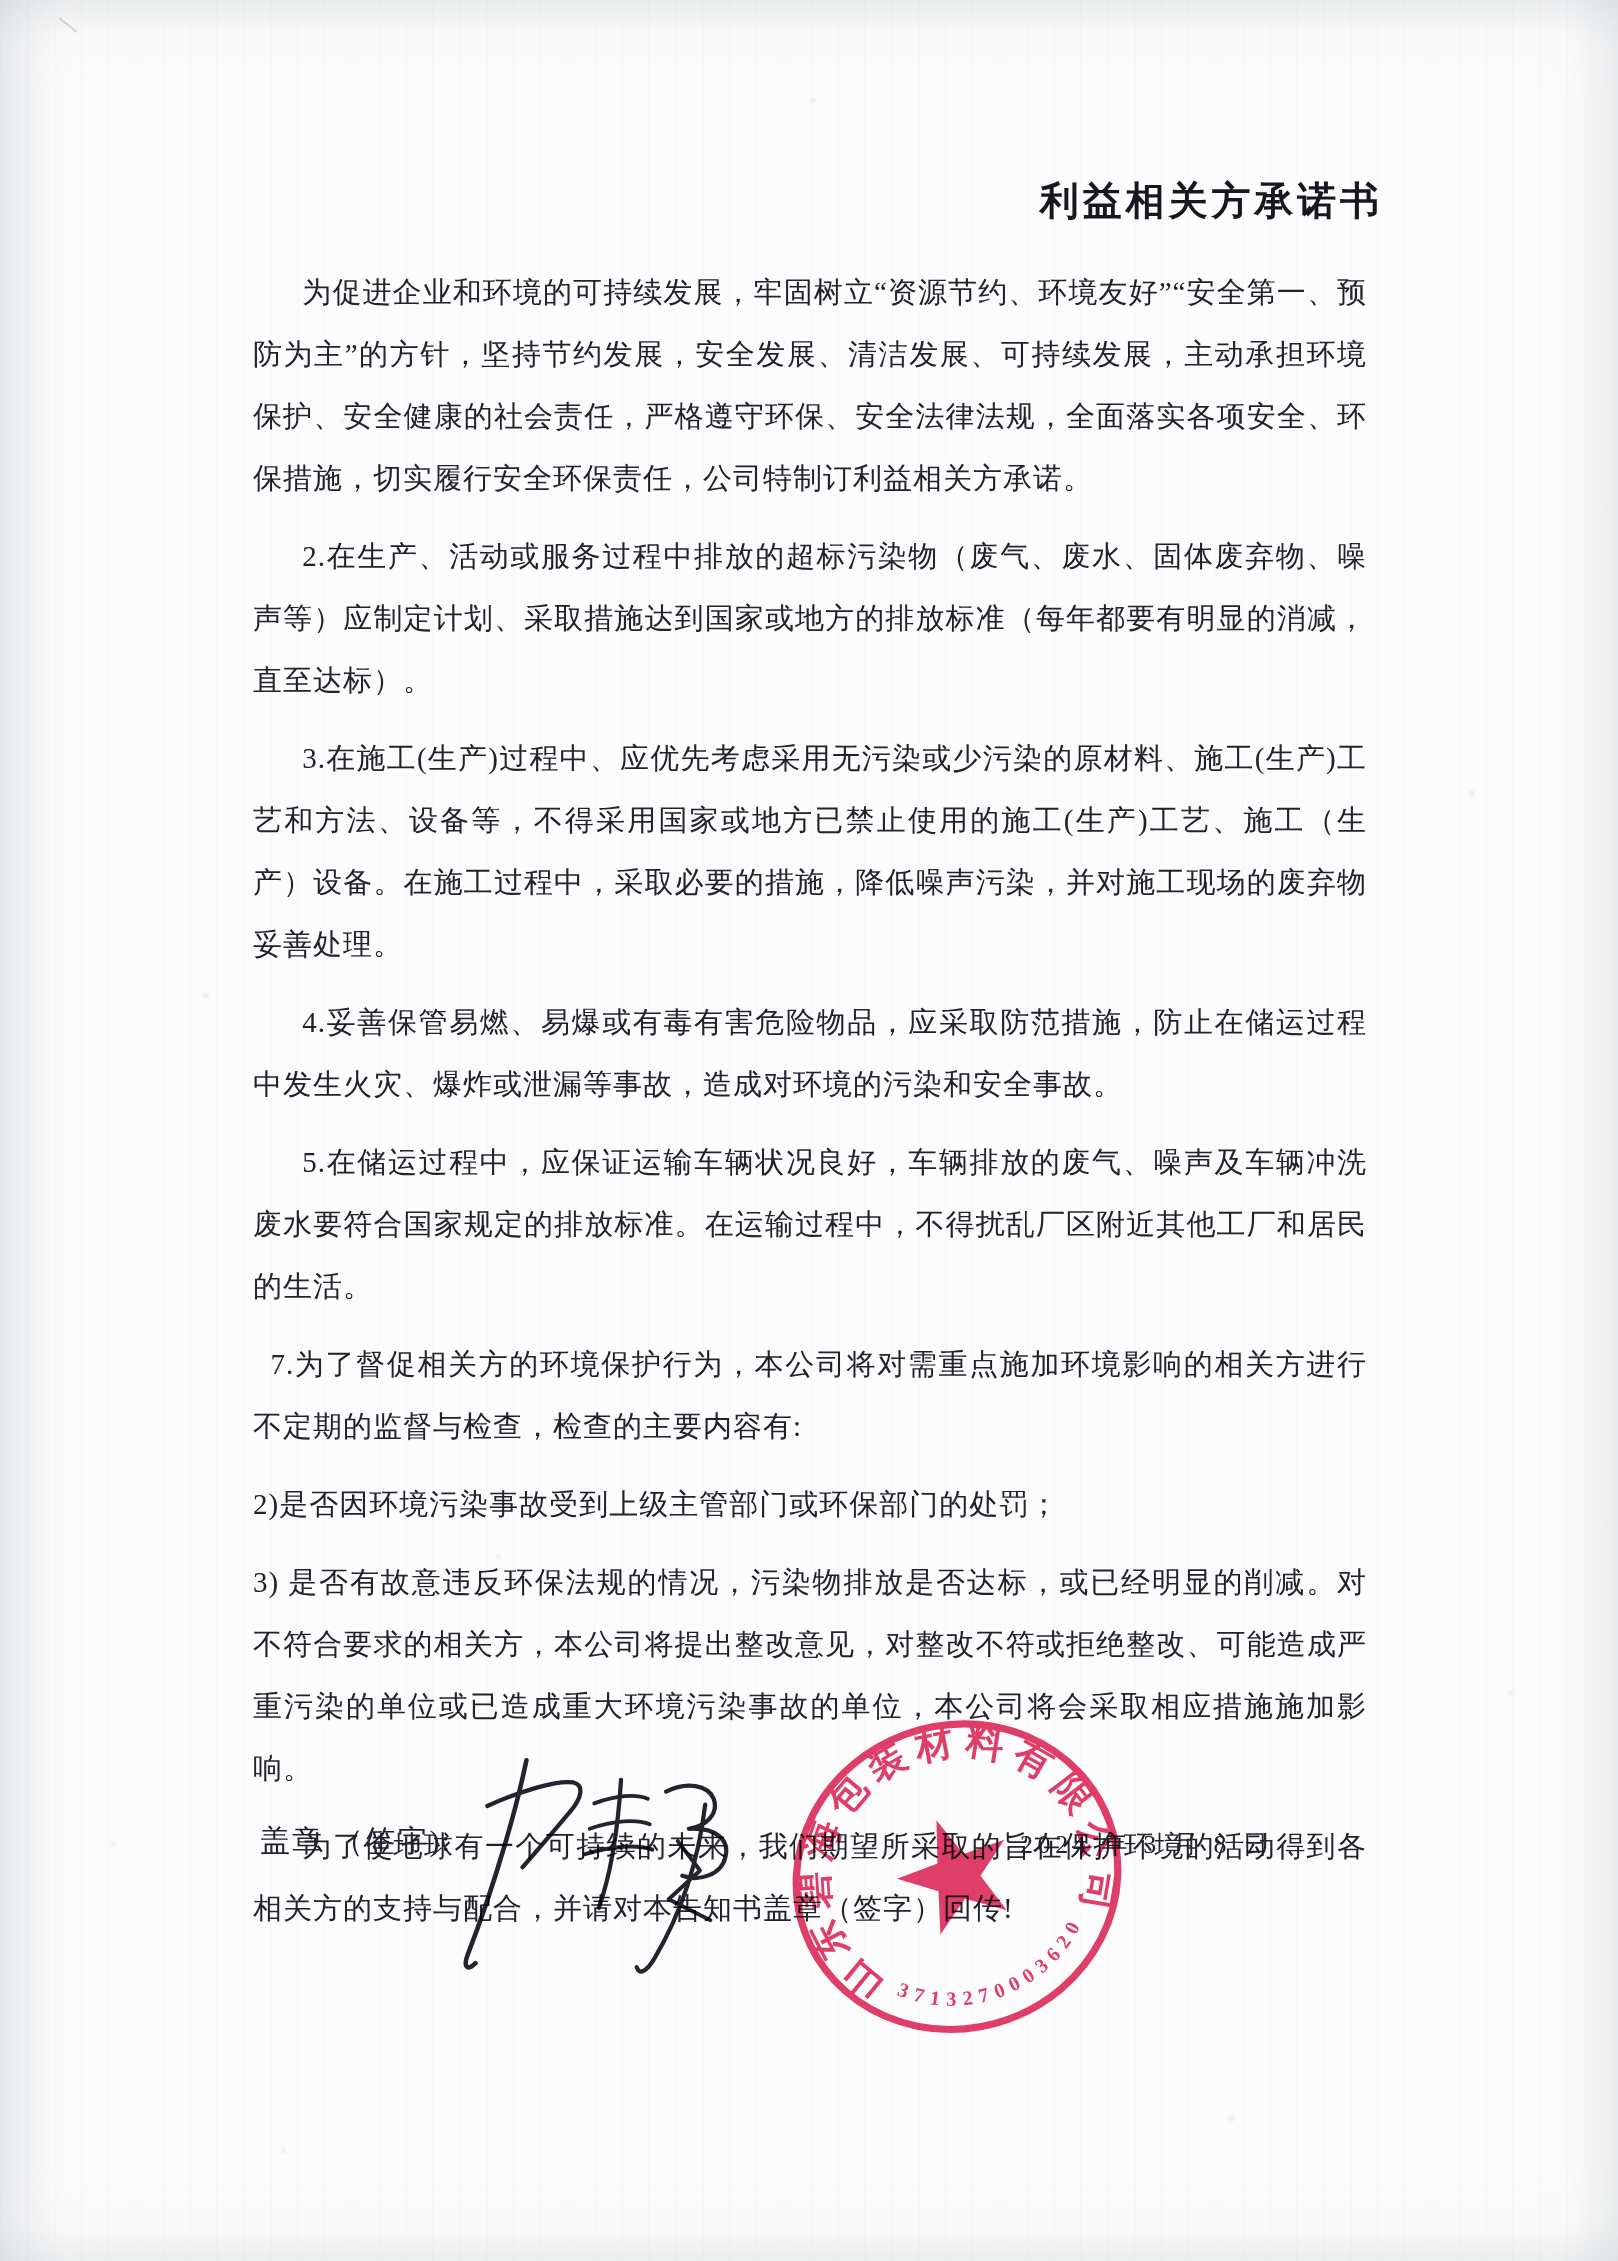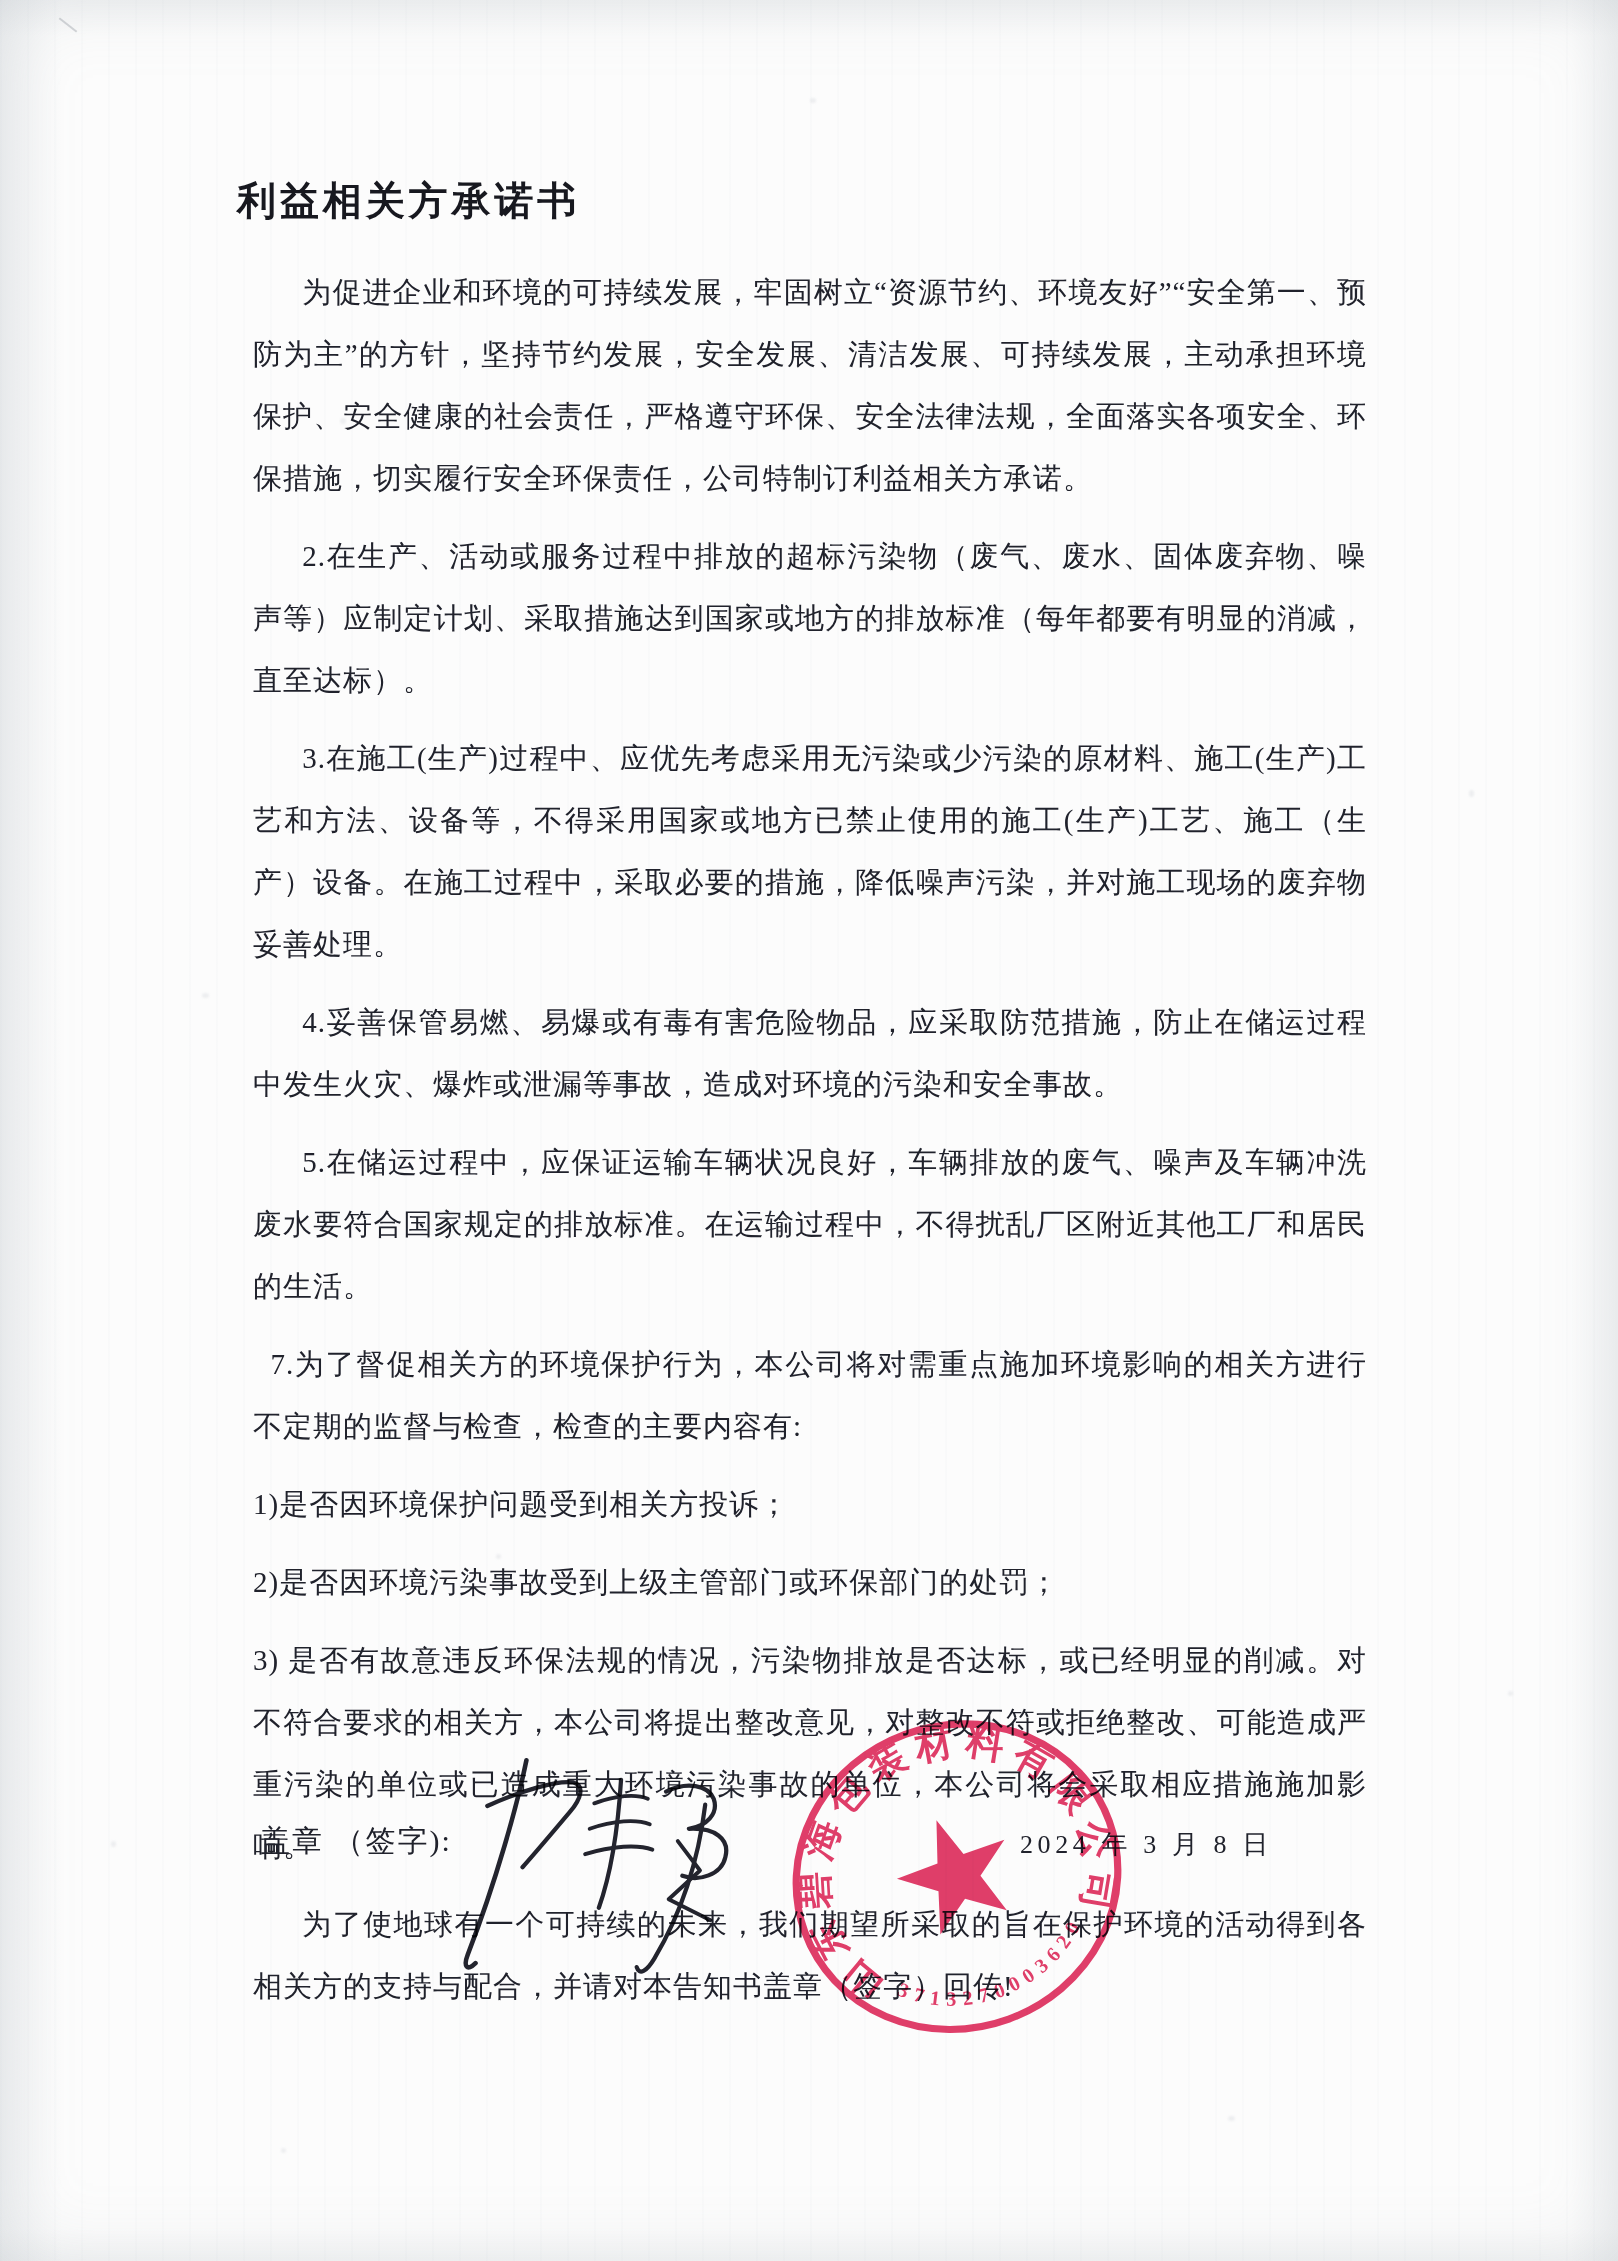--- a/index.html
+++ b/index.html
@@ -16,21 +16,21 @@
       repeating-linear-gradient(90deg, rgba(176,188,198,0.045) 0 2px, rgba(0,0,0,0) 2px 27px),
       linear-gradient(90deg, rgba(158,168,178,0.14) 0, rgba(0,0,0,0) 62px),
       linear-gradient(-90deg, rgba(158,168,178,0.12) 0, rgba(0,0,0,0) 49px),
       linear-gradient(180deg, rgba(158,168,178,0.10) 0, rgba(0,0,0,0) 36px),
       linear-gradient(0deg, rgba(158,168,178,0.08) 0, rgba(0,0,0,0) 33px);
   }
   .speck { position:absolute; border-radius:50%; background:rgba(110,122,134,0.10); filter:blur(1.3px); }
 
   .content { position:absolute; left:237px; top:175px; width:1146px; }
   .doc-title {
-    margin:0 0 34px 0; text-align:left;
+    margin:0 0 34px 0; text-align:right;
     font-size:39px; font-weight:bold; letter-spacing:3.9px; line-height:52px; color:#17181f;
   }
   .content p {
     margin:16px; font-size:29px; line-height:62px; letter-spacing:1px;
     text-align:justify; text-justify:inter-ideograph; word-break:break-all;
   }
   .indent-2 { text-indent:1.7em; }
   .indent-1 { text-indent:0.6em; }
   .indent-0 { text-indent:0; }
 
@@ -64,21 +64,20 @@
   </div>
 
   <div class="content">
     <h1 class="doc-title">利益相关方承诺书</h1>
     <p class="indent-2">为促进企业和环境的可持续发展，牢固树立“资源节约、环境友好”“安全第一、预防为主”的方针，坚持节约发展，安全发展、清洁发展、可持续发展，主动承担环境保护、安全健康的社会责任，严格遵守环保、安全法律法规，全面落实各项安全、环保措施，切实履行安全环保责任，公司特制订利益相关方承诺。</p>
     <p class="indent-2">2.在生产、活动或服务过程中排放的超标污染物（废气、废水、固体废弃物、噪声等）应制定计划、采取措施达到国家或地方的排放标准（每年都要有明显的消减，直至达标）。</p>
     <p class="indent-2">3.在施工(生产)过程中、应优先考虑采用无污染或少污染的原材料、施工(生产)工艺和方法、设备等，不得采用国家或地方已禁止使用的施工(生产)工艺、施工（生产）设备。在施工过程中，采取必要的措施，降低噪声污染，并对施工现场的废弃物妥善处理。</p>
     <p class="indent-2">4.妥善保管易燃、易爆或有毒有害危险物品，应采取防范措施，防止在储运过程中发生火灾、爆炸或泄漏等事故，造成对环境的污染和安全事故。</p>
     <p class="indent-2">5.在储运过程中，应保证运输车辆状况良好，车辆排放的废气、噪声及车辆冲洗废水要符合国家规定的排放标准。在运输过程中，不得扰乱厂区附近其他工厂和居民的生活。</p>
     <p class="indent-1">7.为了督促相关方的环境保护行为，本公司将对需重点施加环境影响的相关方进行不定期的监督与检查，检查的主要内容有:</p>
-    <p class="indent-0">1)是否因环境保护问题受到相关方投诉；</p>
     <p class="indent-0">2)是否因环境污染事故受到上级主管部门或环保部门的处罚；</p>
     <p class="indent-0">3) 是否有故意违反环保法规的情况，污染物排放是否达标，或已经明显的削减。对不符合要求的相关方，本公司将提出整改意见，对整改不符或拒绝整改、可能造成严重污染的单位或已造成重大环境污染事故的单位，本公司将会采取相应措施施加影响。</p>
     <p class="indent-2">为了使地球有一个可持续的未来，我们期望所采取的旨在保护环境的活动得到各相关方的支持与配合，并请对本告知书盖章（签字）回传!</p>
   </div>
 
   <div class="sig-label">盖章 （签字):</div>
   <div class="date-line">2024 年 3 月 8 日</div>
 
   <svg class="signature-svg" viewBox="0 0 540 400" fill="none" stroke="#23242e" stroke-linecap="round" stroke-linejoin="round">
     <path d="M158 28 C144 96 112 212 68 326 C61 344 67 352 80 339" stroke-width="7"></path>

